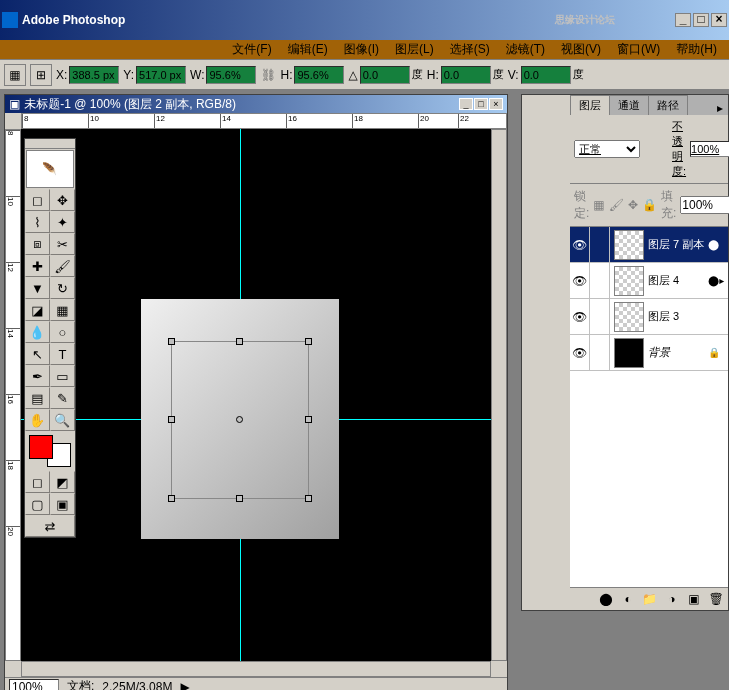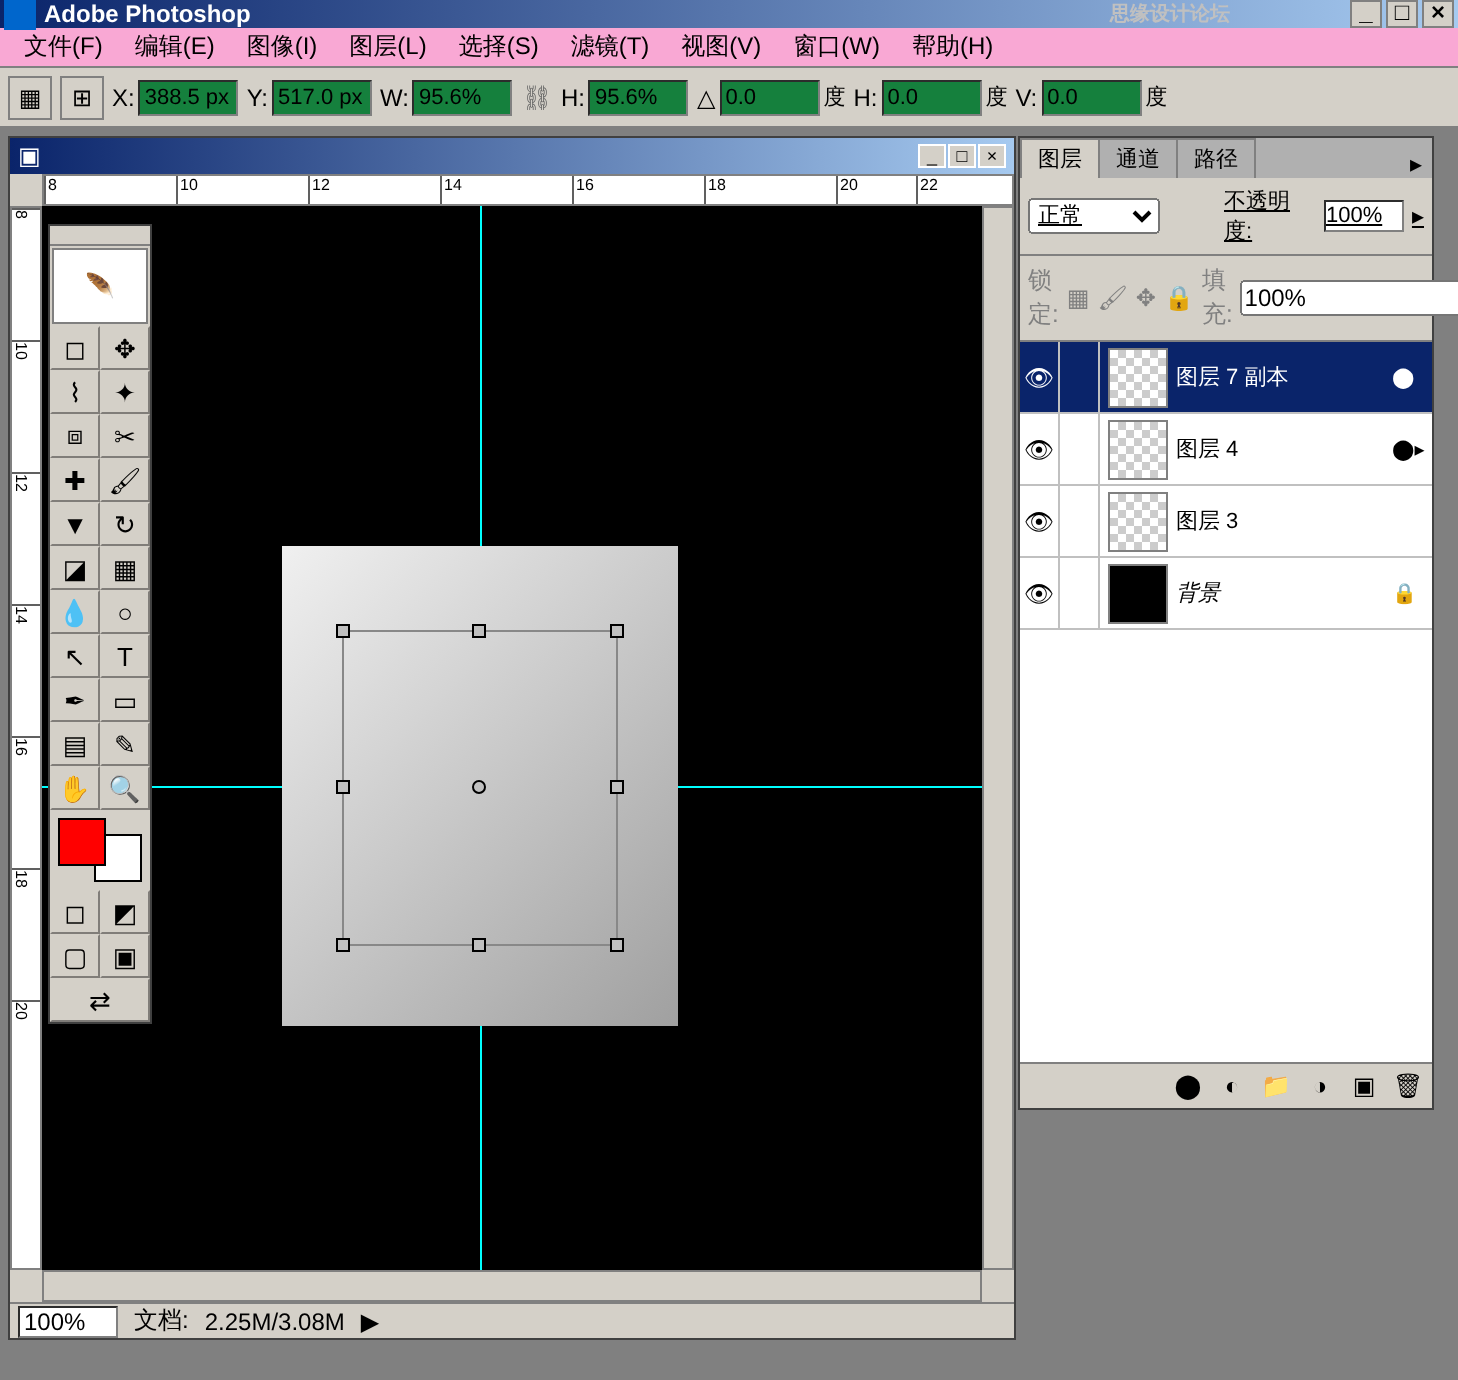--- a/index.html
+++ b/index.html
@@ -1,23 +1,23 @@
 <!DOCTYPE html>
 <html><head>
 <meta charset="utf-8">
 <style>
 * { margin: 0; padding: 0; box-sizing: border-box; font-family: "SimSun", "宋体", sans-serif; font-size: 12px; }
 body { background: #d4d0c8; width: 729px; height: 690px; overflow: hidden; position: relative; }
-.title-bar { background: linear-gradient(to right, #0a246a, #a6caf0); height: 14px; display: flex; align-items: center; padding: 0 2px; color: white; font-weight: bold; }
+.title-bar { background: linear-gradient(to right, #0a246a, #a6caf0); height: 40px; display: flex; align-items: center; padding: 0 2px; color: white; font-weight: bold; }
 .title-bar .icon { width: 16px; height: 16px; background: #0066cc; margin-right: 4px; }
 .title-bar .title-text { flex: 1; }
 .title-bar .watermark { color: #c0c0c0; font-size: 10px; margin-right: 60px; }
 .title-bar .win-btns { display: flex; gap: 2px; }
 .title-bar .win-btn { width: 16px; height: 14px; background: #d4d0c8; border: 1px solid #808080; color: black; text-align: center; line-height: 10px; cursor: pointer; }
-.menu-bar { height: 20px; background: #f9a8d4; display: flex; align-items: center; padding: 0 4px; border-bottom: 1px solid #808080; }
+.menu-bar { height: 20px; background: #a16207; display: flex; align-items: center; padding: 0 4px; border-bottom: 1px solid #808080; justify-content: flex-end; }
 .menu-item { padding: 2px 8px; cursor: pointer; }
 .options-bar { height: 30px; background: #d4d0c8; display: flex; align-items: center; padding: 0 4px; border-bottom: 1px solid #808080; gap: 4px; }
 .opt-icon { width: 22px; height: 22px; border: 1px solid #808080; background: #d4d0c8; display: inline-flex; align-items: center; justify-content: center; }
 .opt-field { display: inline-flex; align-items: center; gap: 2px; }
 .opt-field input { width: 50px; height: 18px; border: 1px inset #808080; background: #15803d; padding: 0 2px; font-size: 11px; }
 .opt-field .unit { font-size: 11px; }
 .link-icon { width: 16px; height: 16px; display: inline-flex; align-items: center; justify-content: center; color: #606060; }
 .workspace { position: relative; height: 638px; background: #808080; }
 .doc-window { position: absolute; left: 4px; top: 4px; width: 504px; height: 602px; background: #d4d0c8; border: 1px solid #404040; }
 .doc-title { background: linear-gradient(to right, #0a246a, #a6caf0); height: 18px; color faint: white; display: flex; align-items: center; padding: 0 4px; color: white; font-size: 11px; }
@@ -41,21 +41,21 @@
 .status .zoom { width: 50px; border: 1px inset #808080; background: white; padding: 0 2px; }
 .tools { position: absolute; left: 24px; top: 48px; width: 52px; background: #d4d0c8; border: 1px solid #404040; z-index: 10; }
 .tools-grip { height: 10px; background: #d4d0c8; border-bottom: 1px solid #808080; }
 .feather { height: 38px; background: white; display: flex; align-items: center; justify-content: center; border: 1px solid #808080; margin: 1px; }
 .tool-grid { display: grid; grid-template-columns: 1fr 1fr; }
 .tool { width: 25px; height: 22px; border: 1px outset #d4d0c8; display: flex; align-items: center; justify-content: center; cursor: pointer; font-size: 13px; }
 .color-sw { height: 36px; position: relative; margin: 2px; }
 .fg { position: absolute; width: 24px; height: 24px; background: red; border: 1px solid black; left: 2px; top: 2px; z-index: 2; }
 .bg { position: absolute; width: 24px; height: 24px; background: white; border: 1px solid black; right: 2px; bottom: 2px; }
 .mode-btns { display: grid; grid-template-columns: 1fr 1fr; }
-.panel { position: absolute; right: 12px; top: 4px; width: 208px; background: #d4d0c8; border: 1px solid #404040; }
+.panel { position: absolute; right: 0; top: 4px; width: 208px; background: #d4d0c8; border: 1px solid #404040; padding-left: 48px; }
 .panel-tabs { display: flex; background: #b0b0b0; height: 20px; align-items: flex-end; }
 .panel-tab { padding: 2px 8px; background: #d4d0c8; border: 1px solid #808080; border-bottom: none; cursor: pointer; font-size: 11px; margin-right: -1px; }
 .panel-tab.inactive { background: #b0b0b0; }
 .panel-tabs .min { margin-left: auto; width: 16px; text-align: center; cursor: pointer; }
 .panel-opts { display: flex; align-items: center; padding: 4px; gap: 4px; border-bottom: 1px solid #808080; text-decoration: underline; }
 .panel-opts select { flex: 0 0 66px; height: 18px; font-size: 11px; }
 .panel-opts .lbl { font-size: 11px; margin-left: 28px; }
 .panel-opts input { width: 40px; height: 16px; font-size: 11px; border: 1px inset #808080; }
 .lock-row { display: flex; align-items: center; padding: 4px; gap: 4px; border-bottom: 1px solid #808080; font-size: 11px; color: #808080; }
 .lock-row .icns { display: flex; gap: 4px; }
@@ -132,20 +132,21 @@
       <input value="0.0" style="">
       <span class="unit">度</span>
     </div>
 </div>
 
 <div class="workspace">
 
   <div class="doc-window">
     <div class="doc-title">
       <span>▣</span>
+      <span style="margin-left:4px">未标题-1 @ 100% (图层 2 副本, RGB/8)</span>
       <div class="wbtns">
         <div class="wb">_</div>
         <div class="wb">□</div>
         <div class="wb">×</div>
       </div>
     </div>
     <div class="ruler-h">
       <span class="tick" style="left:0px">8</span>
       <span class="tick" style="left:66px">10</span>
       <span class="tick" style="left:132px">12</span>

